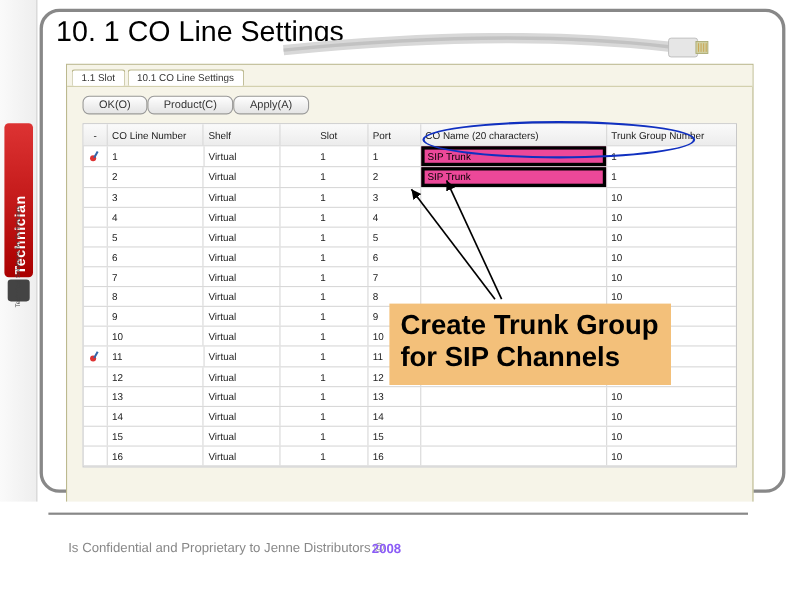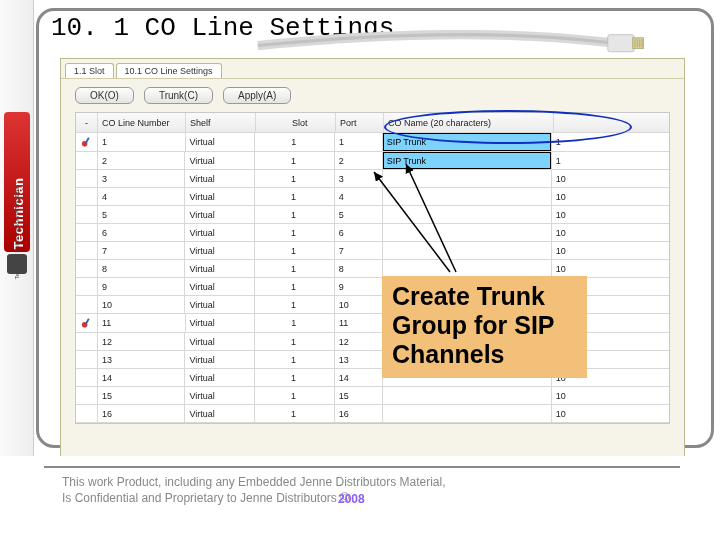--- a/index.html
+++ b/index.html
@@ -77,21 +77,21 @@
     background: #444;
     border-radius: 3px;
   }
   .slide-title {
     position: absolute;
     left: 12px;
     top: 2px;
     font-size: 26px;
     font-weight: normal;
     color: #000;
-    font-family: Liberation Mono, monospace;
+    font-family: Liberation Sans, sans-serif;
   }
   .cable {
     position: absolute;
     left: 200px;
     top: 30px;
     width: 520px;
     height: 28px;
     pointer-events: none;
   }
   .app-window {
@@ -117,21 +117,20 @@
     padding: 2px 8px;
     border: 1px solid #bcb98f;
     border-bottom: none;
     background: #fff;
     border-radius: 3px 3px 0 0;
     font-size: 9px;
     color: #333;
   }
   .button-row {
     display: flex;
-    gap: 10px;
     padding: 8px 14px;
   }
   .win-btn {
     padding: 2px 14px;
     border: 1px solid #999;
     border-radius: 6px;
     background: linear-gradient(#fefefe, #e4e4e4);
     font-size: 10px;
     color: #333;
   }
@@ -163,24 +162,24 @@
   .c-badge { width: 22px; justify-content: center; }
   .c-num   { width: 88px; }
   .c-shelf { width: 70px; }
   .c-slot  { width: 48px; margin-left: 32px; }
   .c-port  { width: 48px; }
   .c-name  { width: 170px; }
   .c-tg    { width: 118px; border-right: none; }
   .data-row .c-name { padding: 0; }
   .name-input {
     width: 100%; height: 100%;
-    border: 1px solid #000000;
+    border: 3px solid #000000;
     padding: 1px 3px;
     font-size: 9px;
-    background: #7dd3fc;
+    background: #ec4899;
   }
   .badge-icon {
     width: 14px; height: 14px;
   }
   .annotation-oval {
     position: absolute;
     border: 2px solid #1030c0;
     border-radius: 50%;
     pointer-events: none;
   }
@@ -281,31 +280,32 @@
   <line x1="494" y1="12" x2="494" y2="22" stroke="#caa04a"></line>
 </svg>
 
 <div class="app-window">
   <div class="tab-strip">
     <div class="tab">1.1 Slot</div>
     <div class="tab">10.1 CO Line Settings</div>
   </div>
   <div class="button-row">
     <button class="win-btn">OK(O)</button>
-    <button class="win-btn">Trunk(C)</button>
+    <button class="win-btn">Product(C)</button>
     <button class="win-btn">Apply(A)</button>
   </div>
   <div class="table-wrap">
     <div class="hdr-row">
       <div class="cell c-badge">-</div>
       <div class="cell c-num">CO Line Number</div>
       <div class="cell c-shelf">Shelf</div>
       <div class="cell c-slot">Slot</div>
       <div class="cell c-port">Port</div>
       <div class="cell c-name">CO Name (20 characters)</div>
+      <div class="cell c-tg">Trunk Group Number</div>
     </div>
     <div id="rows">
         <div class="data-row">
           <div class="cell c-badge">
             <svg class="badge-icon" viewBox="0 0 14 14">
               <circle cx="5" cy="9" r="3" fill="#d33"></circle>
               <rect x="7" y="2" width="2" height="7" transform="rotate(30 8 5)" fill="#36a"></rect>
             </svg>
           </div>
           <div class="cell c-num">1</div>
@@ -475,24 +475,24 @@
 </svg>
 <svg class="arrow-line" style="left:400px; top:158px; width:70px; height:118px;">
   <defs>
       <marker id="ah2" markerWidth="8" markerHeight="8" refX="6" refY="3" orient="auto">
     <path d="M0,0 L6,3 L0,6 Z" fill="#000"></path>
       </marker>
     </defs>
   <line x1="56" y1="114" x2="6" y2="6" stroke="#000" stroke-width="1.5" marker-end="url(#ah2)"></line>
 </svg>
 
-<div class="callout" style="left:354px; top:276px; width:205px;margin-left:28px;">
+<div class="callout" style="left:354px; top:276px; width:256px;">
   <span>Create Trunk Group for SIP Channels</span>
 </div>
 
 <div class="footer">
   <div class="footer-rule"></div>
   <div class="footer-legal">
-    <span>This work Product, including any Embedded Jenne Distributors Material,</span><br>
+    <br>
     <span>Is Confidential and Proprietary to Jenne Distributors ©</span>
   </div>
   <div class="footer-year">2008</div>
 </div>
 
 </body></html>

